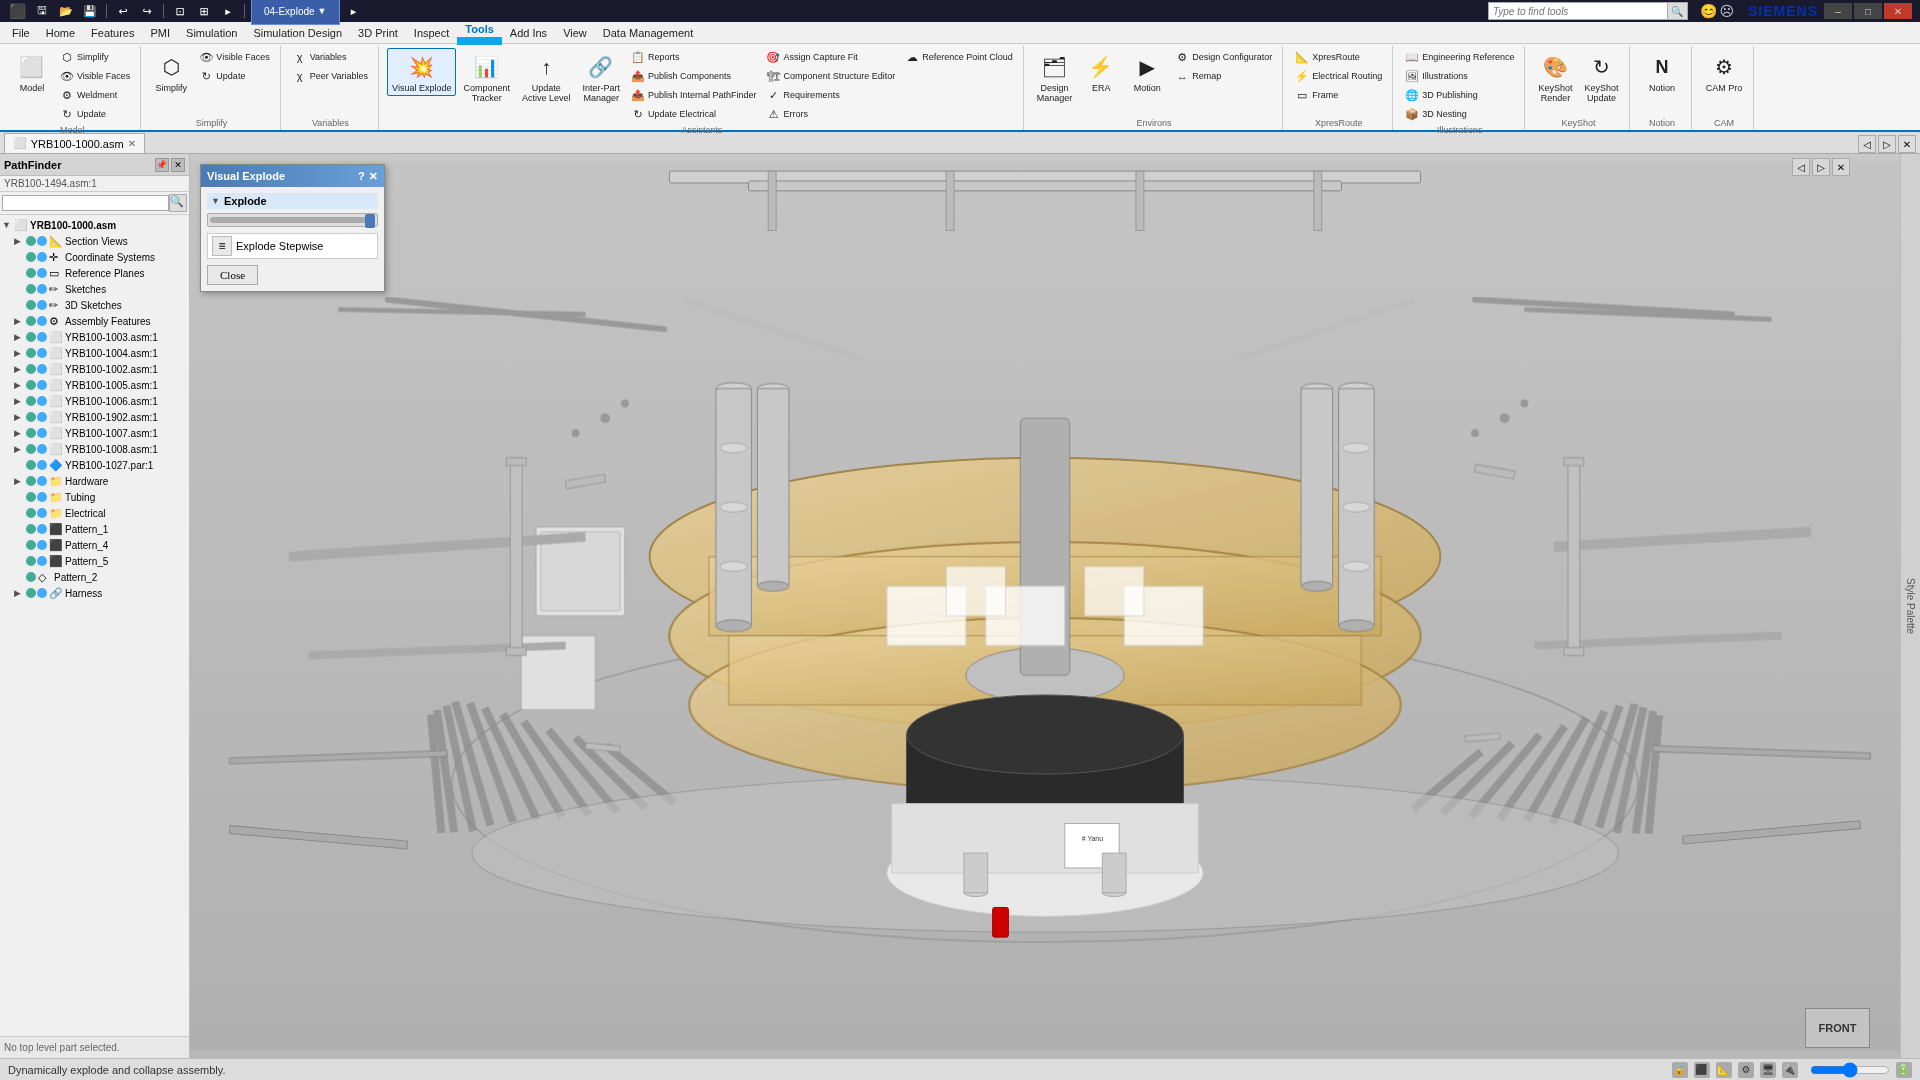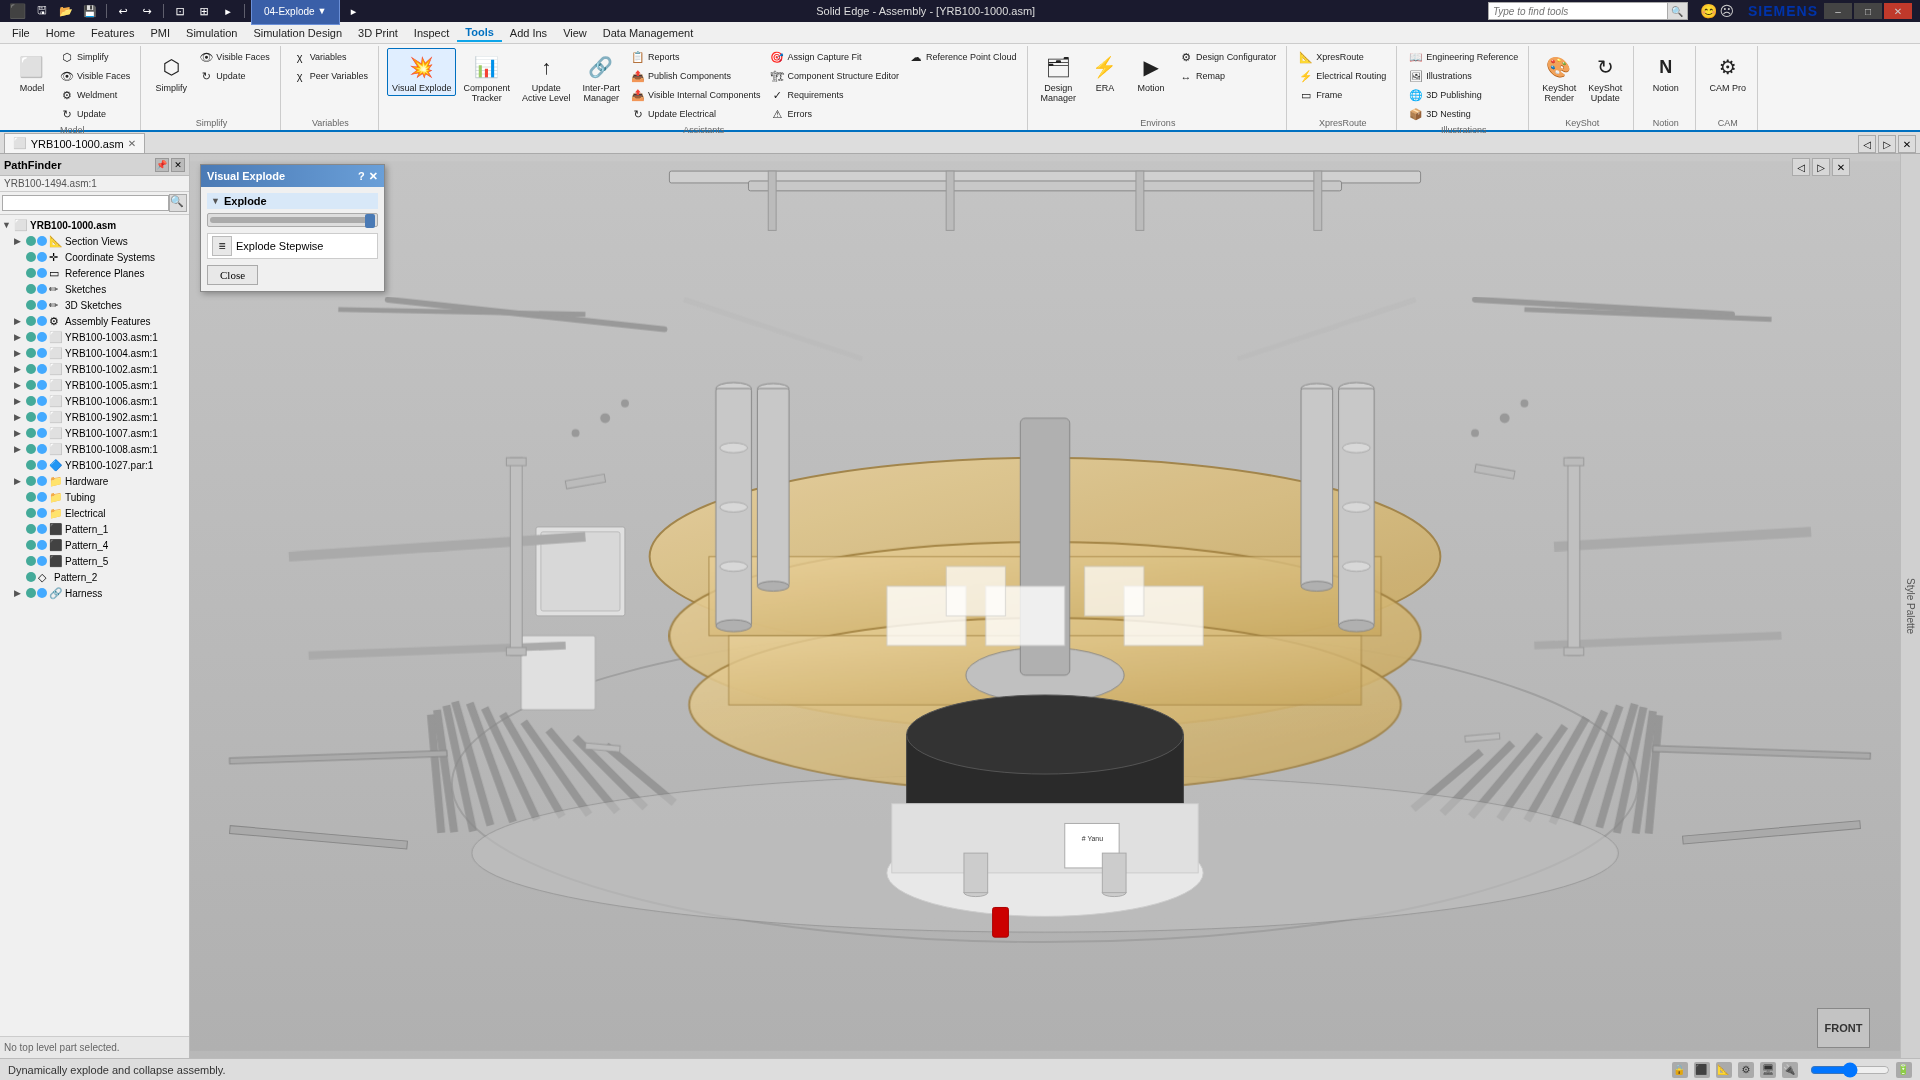--- a/index.html
+++ b/index.html
@@ -341,21 +341,21 @@
       writing-mode: vertical-rl;
       font-size: 10px;
       color: #555;
     }
 
     
     #front-label {
       position: absolute;
       bottom: 10px;
       right: 30px;
-      width: 53px;
+      width: 65px;
       height: 40px;
       background: rgba(200,200,200,0.8);
       border: 1px solid #888;
       display: flex;
       align-items: center;
       justify-content: center;
       font-size: 11px;
       font-weight: bold;
       color: #333;
     }
@@ -441,21 +441,20 @@
     <div class="qat-btn">⊞</div>
     <div class="qat-btn">▸</div>
     <div class="qat-separator"></div>
 
     <div style="display:flex;align-items:center;background:#3a5fa8;border:1px solid #6a8fd8;padding:1px 12px;height:28px;cursor:pointer;">
       <span style="color:#fff;font-size:10px;">04-Explode</span>
       <span style="color:#fff;font-size:9px;margin-left:3px;">▼</span>
     </div>
     <div class="qat-btn" style="color:#fff;">▸</div>
   </div>
-  <div class="title">Solid Edge - Assembly - [YRB100-1000.asm]</div>
   <div id="top-right">
     <div id="find-bar">
       <input type="text" style="background: rgb(255, 255, 255); font-style: italic;" placeholder="Type to find tools">
       <div class="find-btn">🔍</div>
     </div>
     <div style="display:flex;gap:2px;margin-left:6px;">
       <span style="font-size:14px;cursor:pointer;">😊</span>
       <span style="font-size:14px;cursor:pointer;">☹</span>
     </div>
     <span style="font-weight:bold;font-size:14px;color:#0033aa;letter-spacing:1px;margin-left:8px;">SIEMENS</span>
@@ -469,21 +468,21 @@
 
 <div id="menubar">
   <div class="menu-item">File</div>
   <div class="menu-item">Home</div>
   <div class="menu-item">Features</div>
   <div class="menu-item">PMI</div>
   <div class="menu-item">Simulation</div>
   <div class="menu-item">Simulation Design</div>
   <div class="menu-item">3D Print</div>
   <div class="menu-item">Inspect</div>
-  <div class="menu-item" style="color:#0070c0;font-weight:bold;border-bottom:2px solid #0ea5e9;">Tools</div>
+  <div class="menu-item" style="color:#0070c0;font-weight:bold;border-bottom:8px solid #0ea5e9;">Tools</div>
   <div class="menu-item">Add Ins</div>
   <div class="menu-item">View</div>
   <div class="menu-item">Data Management</div>
 </div>
 
 <div id="ribbon">
   <div id="ribbon-content">
 
     <div class="ribbon-group">
       <div class="ribbon-buttons-row">
@@ -576,21 +575,21 @@
           <div class="rb-sm-btn">
             <div class="rb-sm-icon">📋</div>
             <span>Reports</span>
           </div>
           <div class="rb-sm-btn">
             <div class="rb-sm-icon">📤</div>
             <span>Publish Components</span>
           </div>
           <div class="rb-sm-btn">
             <div class="rb-sm-icon">📤</div>
-            <span>Visible Internal Components</span>
+            <span>Publish Internal PathFinder</span>
           </div>
           <div class="rb-sm-btn">
             <div class="rb-sm-icon">↻</div>
             <span>Update Electrical</span>
           </div>
         </div>
         <div class="rb-small-row">
           <div class="rb-sm-btn">
             <div class="rb-sm-icon">🎯</div>
             <span>Assign Capture Fit</span>

